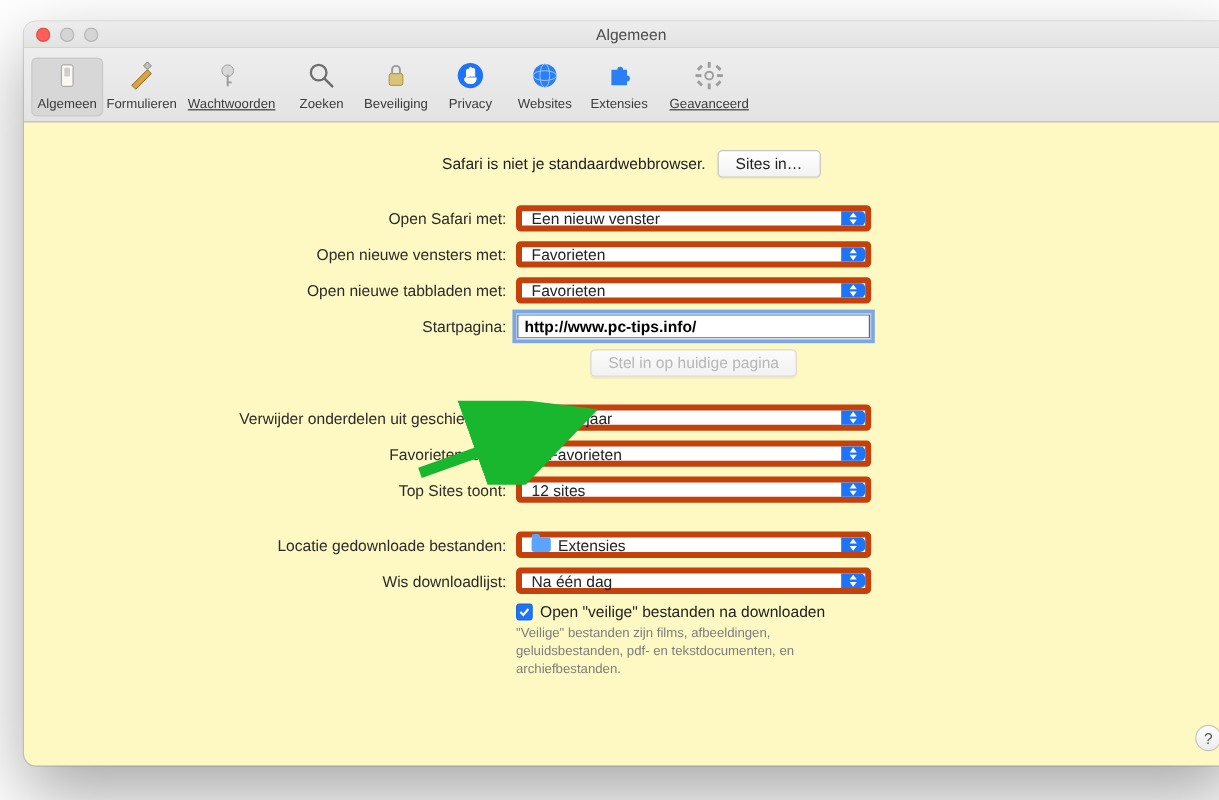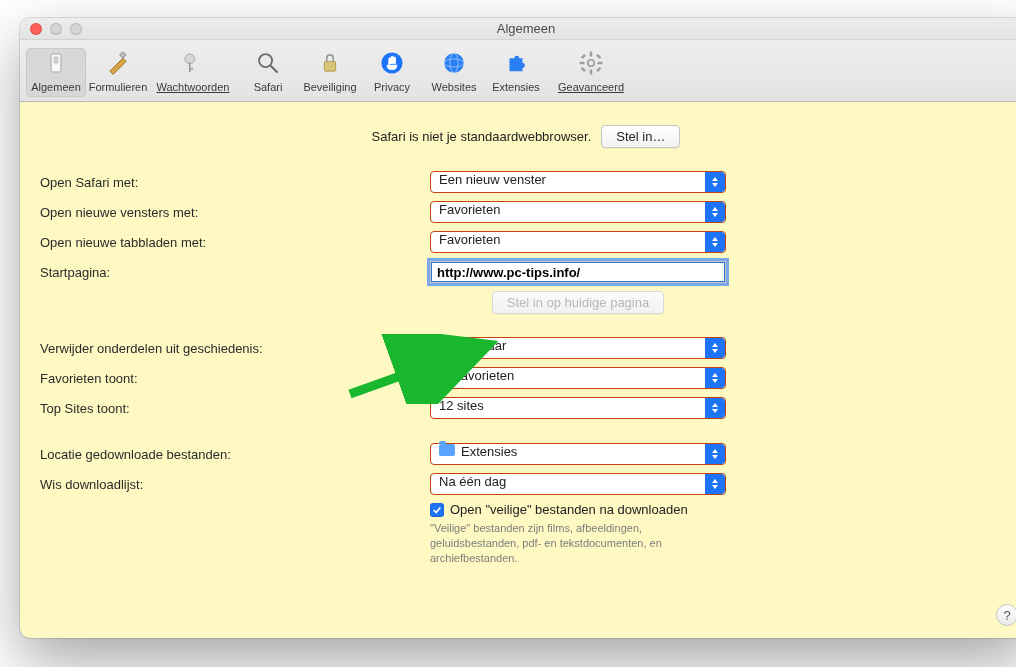--- a/index.html
+++ b/index.html
@@ -91,20 +91,21 @@
     position: relative;
   }
   .row {
     display:flex;
     align-items:center;
     margin-bottom: 6px;
     min-height: 24px;
   }
   .row .label {
     width: 390px;
+    text-align: right;
     padding-right: 8px;
     font-size:13px;
     color:#2b2b2b;
   }
   .row .field { width: 296px; position: relative; }
   .row.center { justify-content:center; gap:10px; margin-bottom: 22px; }
   .gap { height: 16px; }
 
   
   .btn {
@@ -121,23 +122,24 @@
     color:#b7b7b7;
     border-color:#d9d9d9;
     background:linear-gradient(#fbfbfb,#f2f2f2);
   }
 
   
   .select {
     position:relative;
     height: 22px;
     background: #ffffff;
-    border: 1px solid #c2410c;
+    border: 5px solid #c2410c;
     border-radius: 4px;
     display:flex;
+    align-items:center;
     padding: 0 26px 0 8px;
     font-size:13px;
     box-shadow: 0 1px 0 rgba(255,255,255,.6) inset;
   }
   .select .arrows {
     position:absolute;
     right:0; top:0; bottom:0;
     width:20px;
     background: #1e74f6;
     border-top-right-radius:4px;
@@ -260,21 +262,21 @@
       <span class="tlabel">Wachtwoorden</span>
     </div>
 
     <div class="tbitem">
       <span class="tbicon">
         <svg viewBox="0 0 32 32">
             <circle cx="13" cy="13" r="8" fill="none" stroke="#6d6d6d" stroke-width="2.3"></circle>
             <line x1="19" y1="19" x2="27" y2="27" stroke="#6d6d6d" stroke-width="2.6" stroke-linecap="round"></line>
           </svg>
       </span>
-      <span class="tlabel">Safari</span>
+      <span class="tlabel">Zoeken</span>
     </div>
 
     <div class="tbitem">
       <span class="tbicon">
         <svg viewBox="0 0 32 32">
             <rect x="9" y="14" width="14" height="12" rx="2" fill="#d9c57a" stroke="#a88f33"></rect>
             <path d="M12 14 v-4 a4 4 0 0 1 8 0 v4" fill="none" stroke="#9a9a9a" stroke-width="2"></path>
           </svg>
       </span>
       <span class="tlabel">Beveiliging</span>
@@ -329,21 +331,21 @@
       </span>
       <span class="tlabel">Geavanceerd</span>
     </div>
 
   </div>
 
   <div class="content">
 
     <div class="row center">
       <span>Safari is niet je standaardwebbrowser.</span>
-      <span class="btn">Stel in…</span>
+      <span class="btn">Sites in…</span>
     </div>
 
     <div class="row">
       <div class="label">Open Safari met:</div>
       <div class="field">
         <div class="select">
           <span>Een nieuw venster</span>
           <span class="arrows"></span>
         </div>
       </div>

